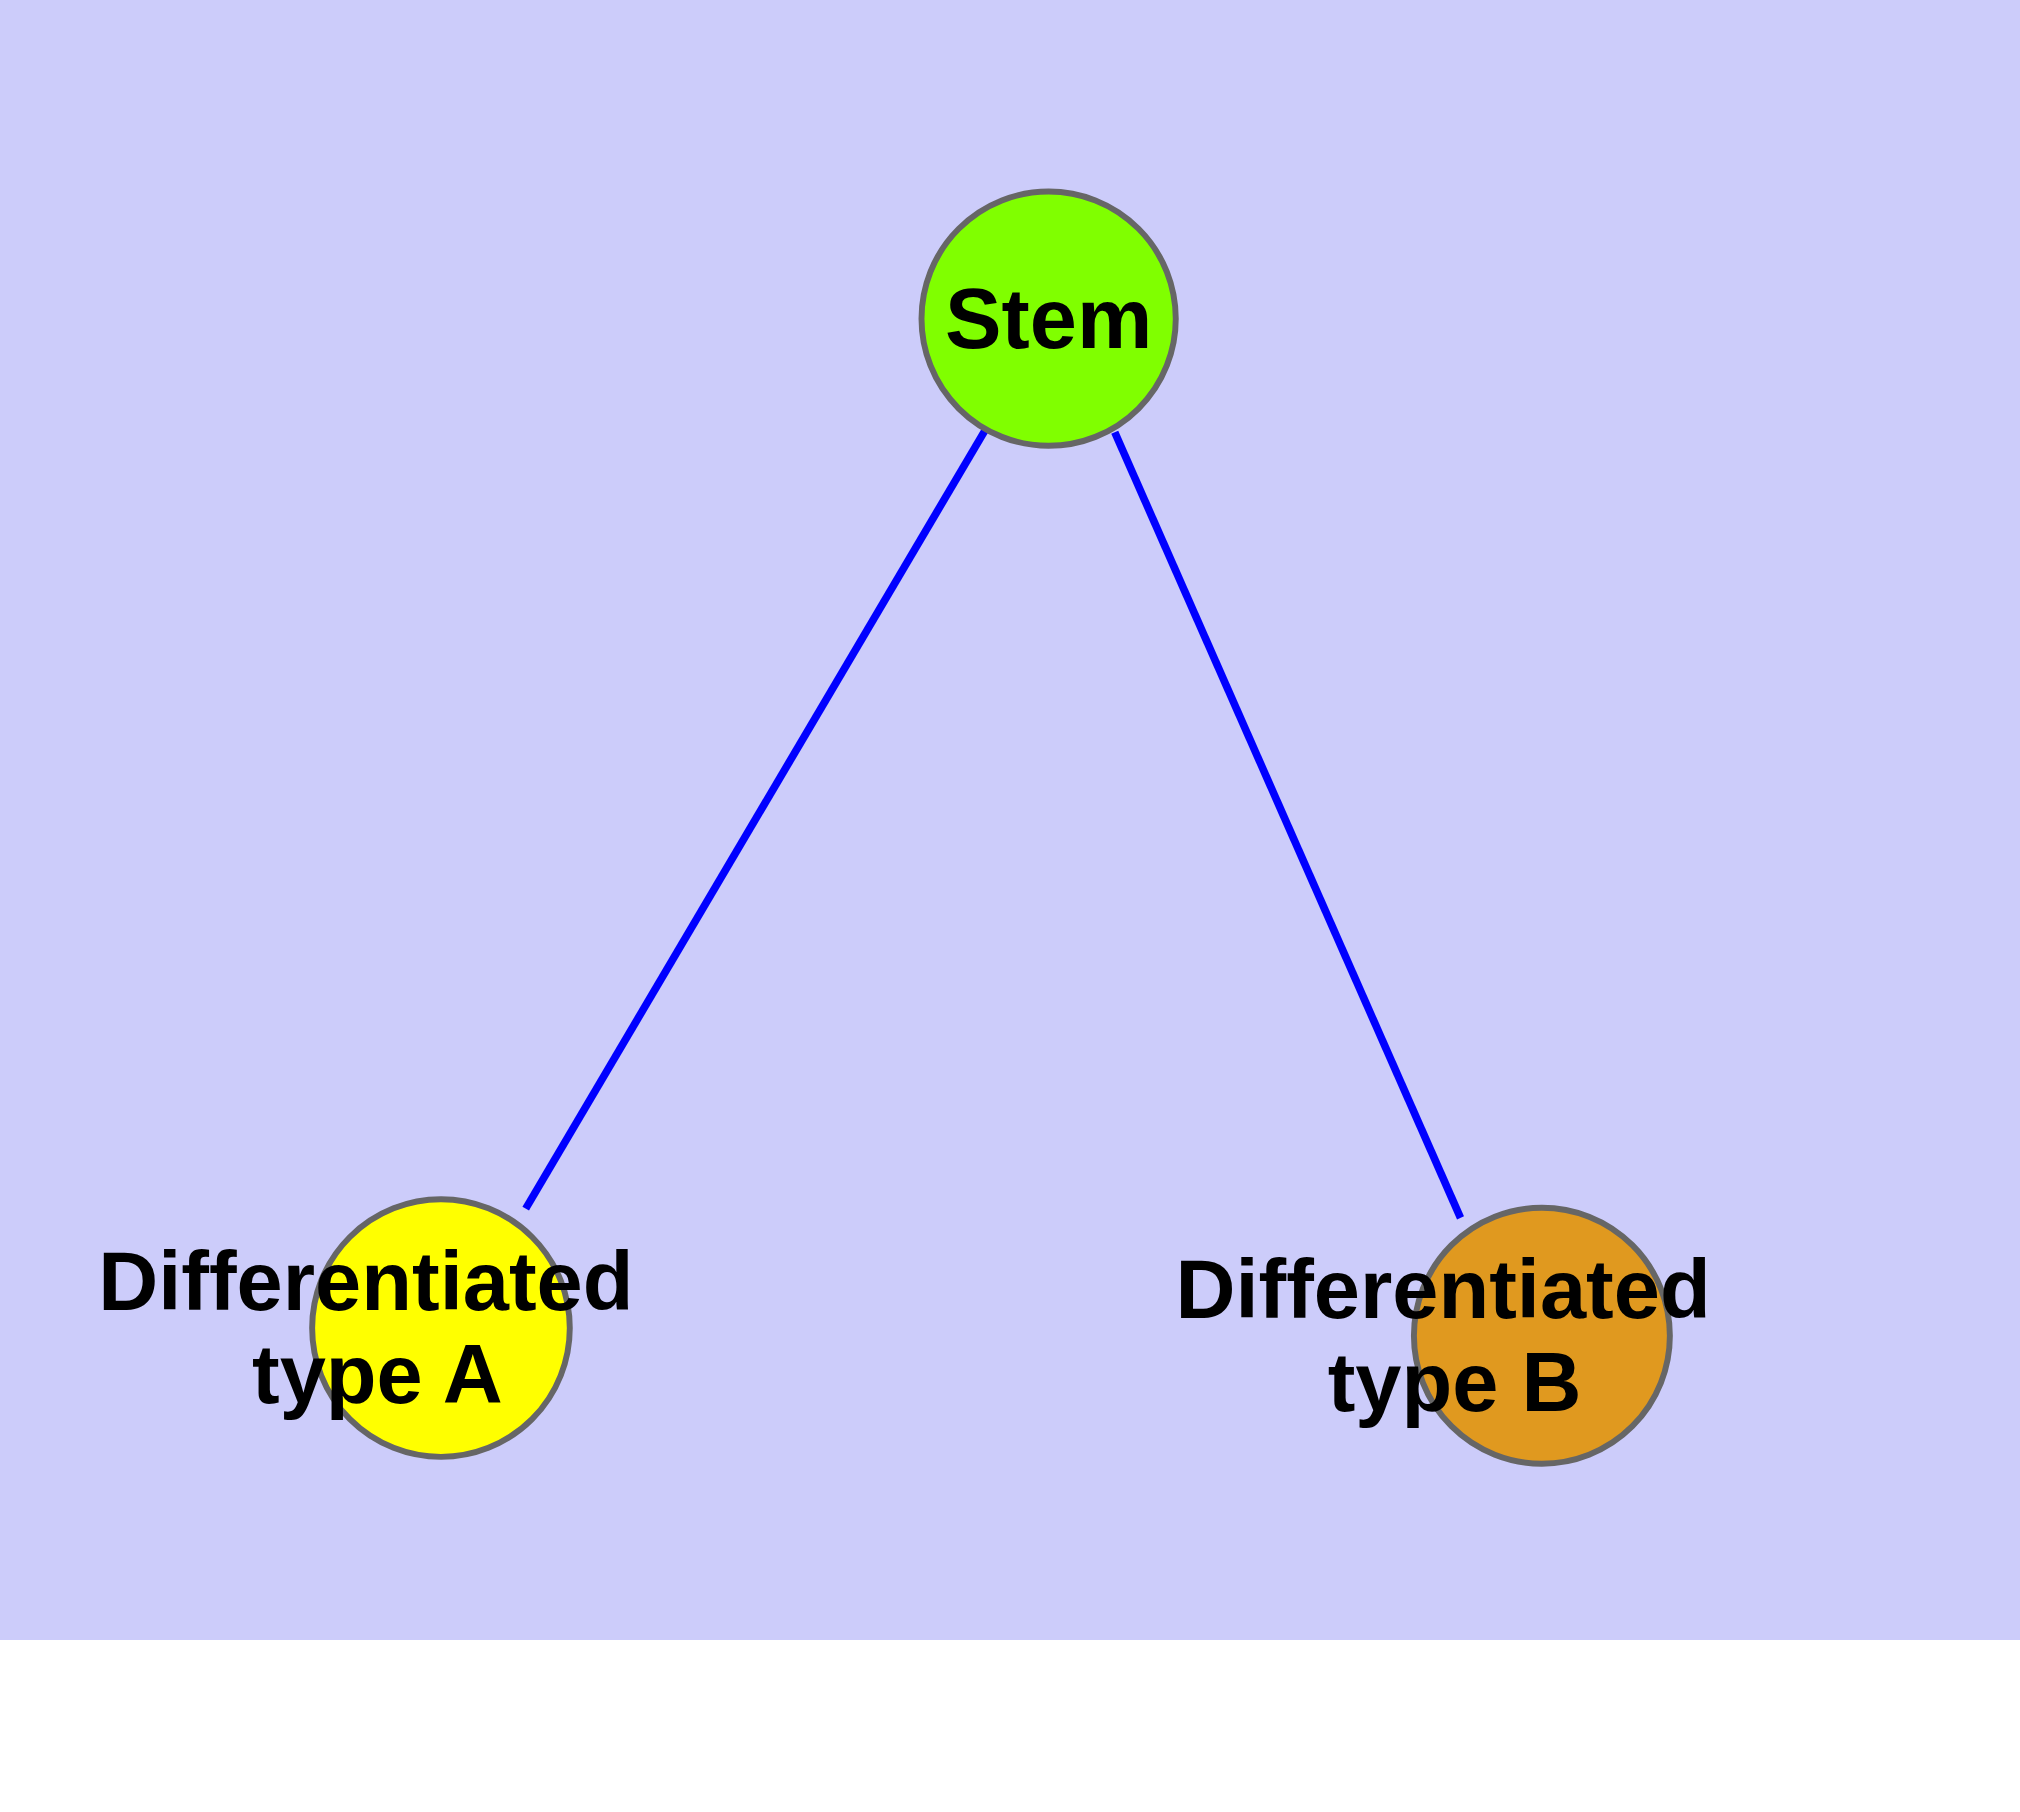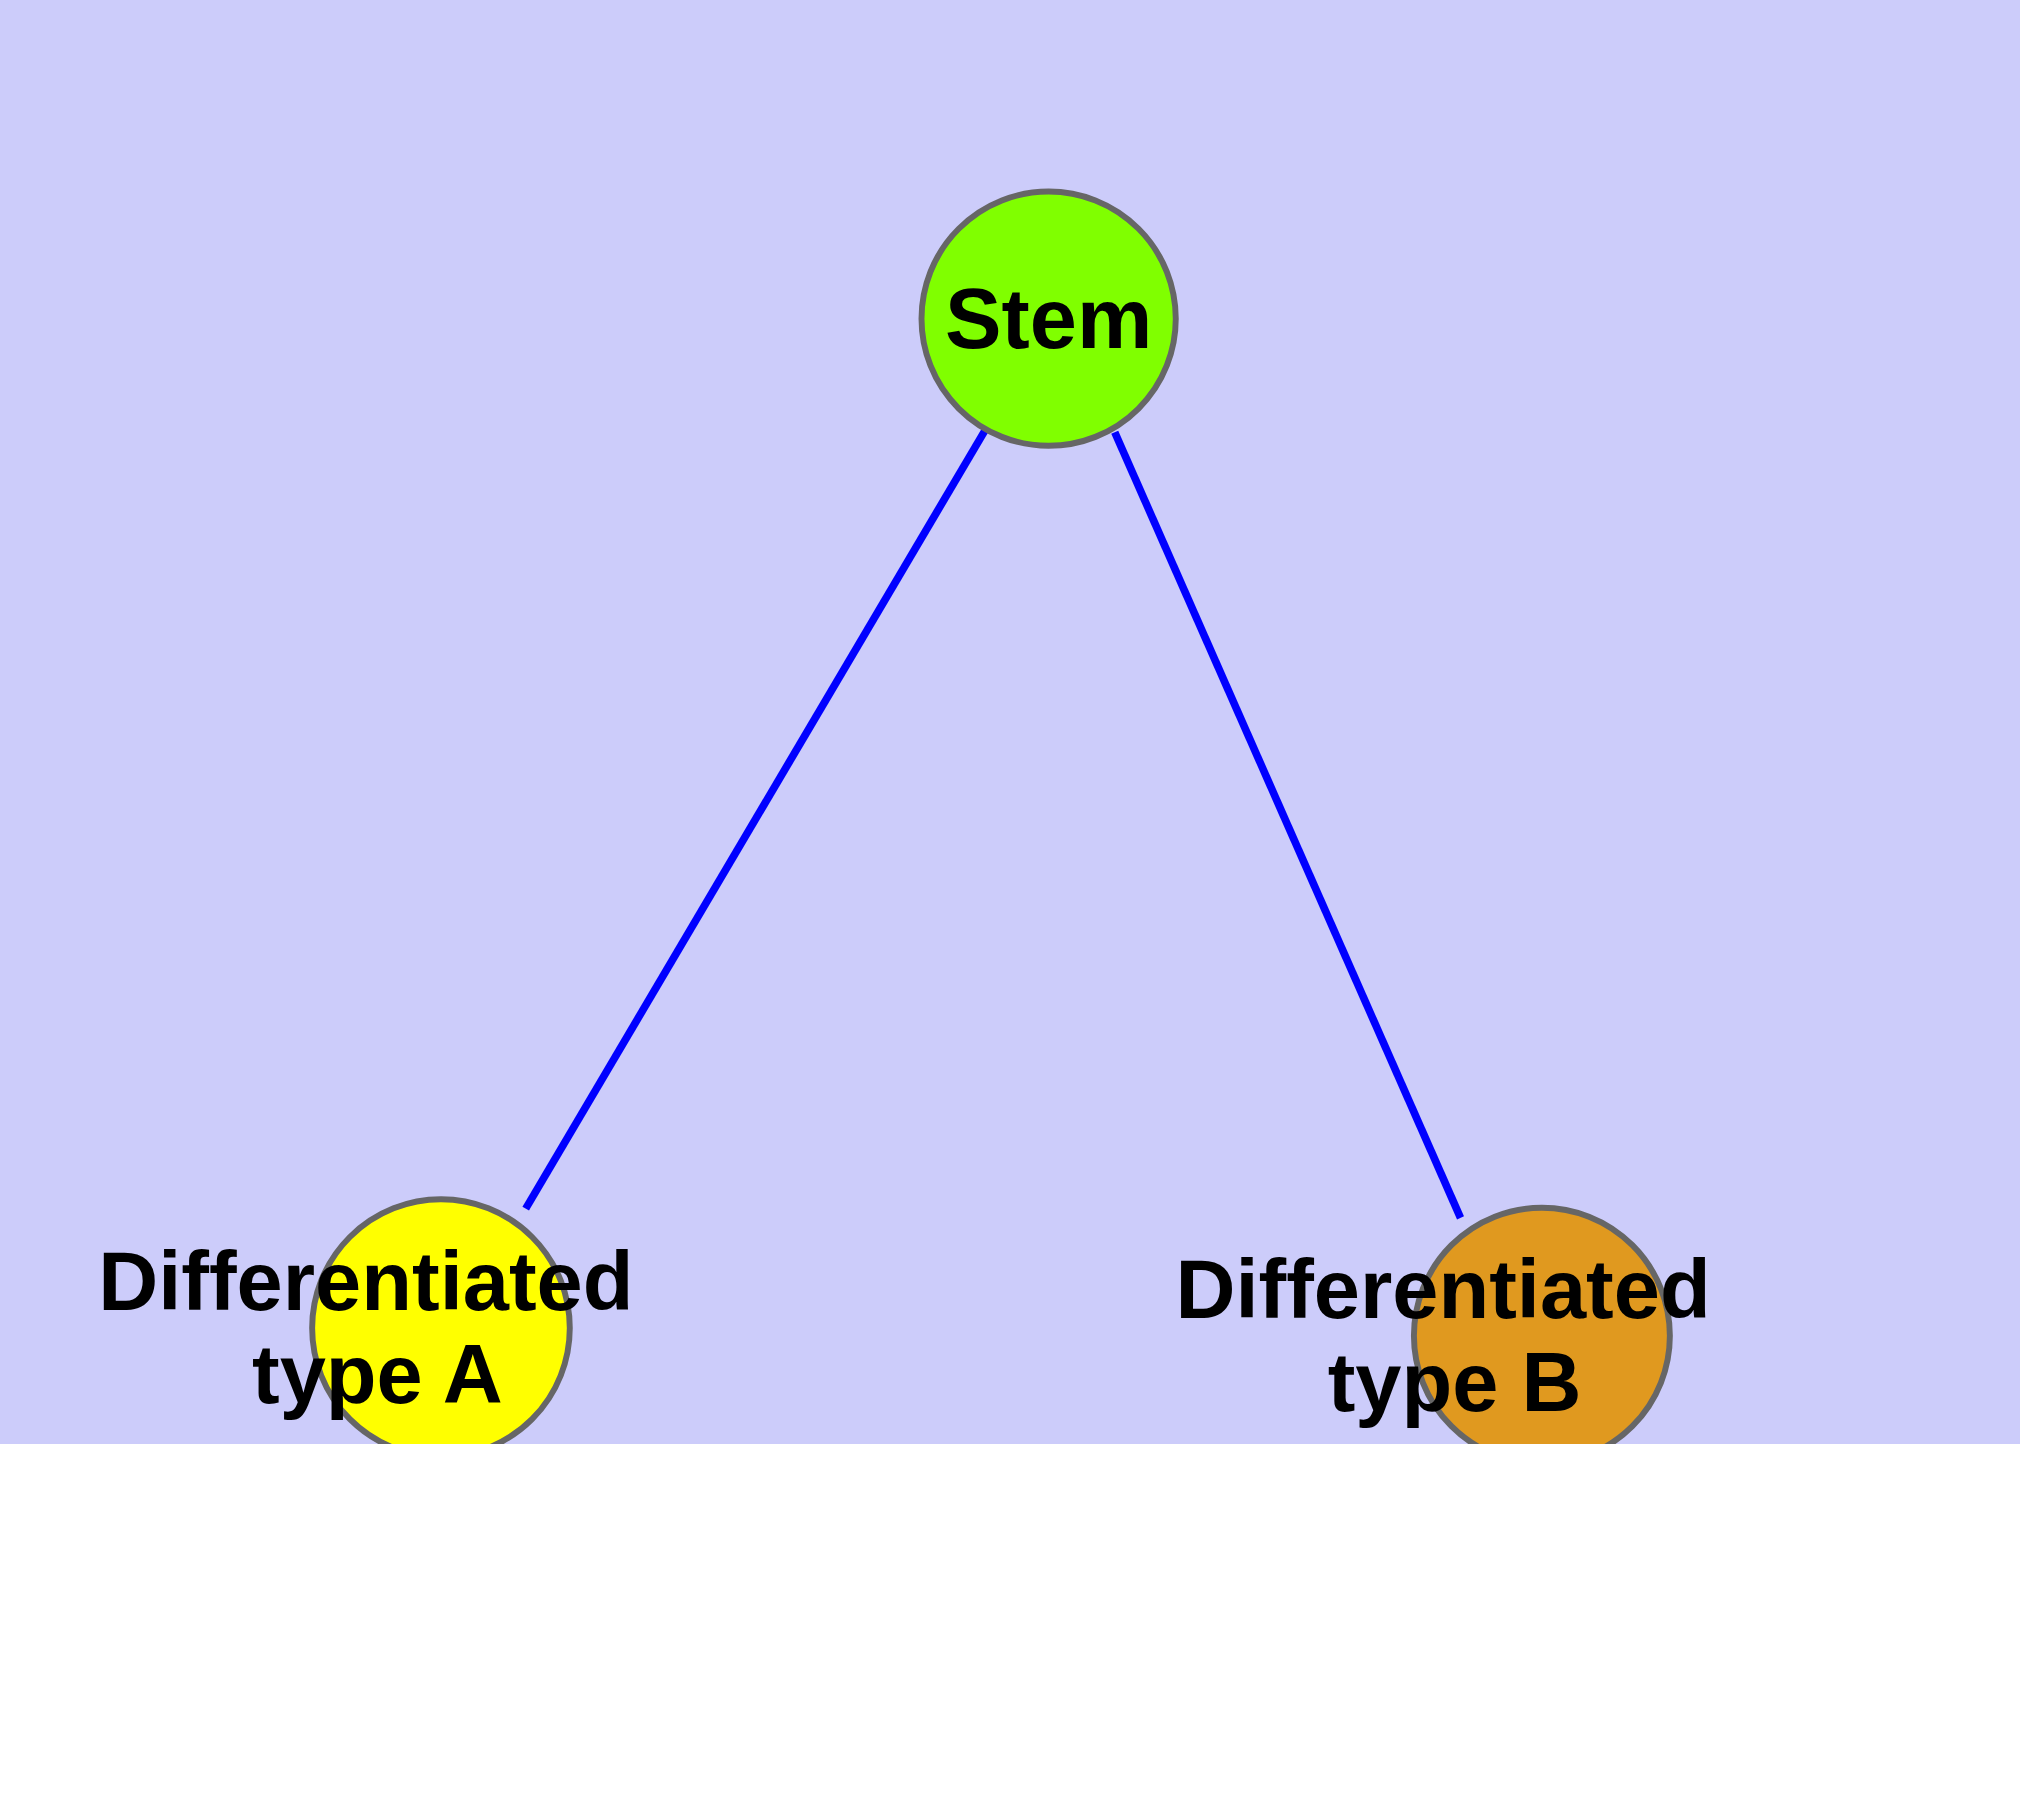--- a/index.html
+++ b/index.html
@@ -30,21 +30,21 @@
   .node-label-text {
     font-weight: bold;
     fill: #000000;
     font-family: "Liberation Sans", sans-serif;
     paint-order: normal;
   }
 </style>
 </head>
 <body>
 
-<div id="canvas" style="width: 2021px; height: 1444px;">
+<div id="canvas" style="width: 2021px; height: 1640px;">
 
   <div id="bg-rect" style="background: rgb(204, 204, 250);"></div>
 
   <svg id="graph-svg" viewBox="0 0 2384 2138" xmlns="http://www.w3.org/2000/svg">
 
     <g>
       <line class="graph-edge" id="edge0" x1="1163" y1="506" x2="620" y2="1426" stroke="#0000FF" stroke-width="9" stroke-linecap="butt"></line>
       <line class="graph-edge" id="edge1" x1="1315" y1="510" x2="1723" y2="1437" stroke="#0000FF" stroke-width="9" stroke-linecap="butt"></line>
     </g>
 

